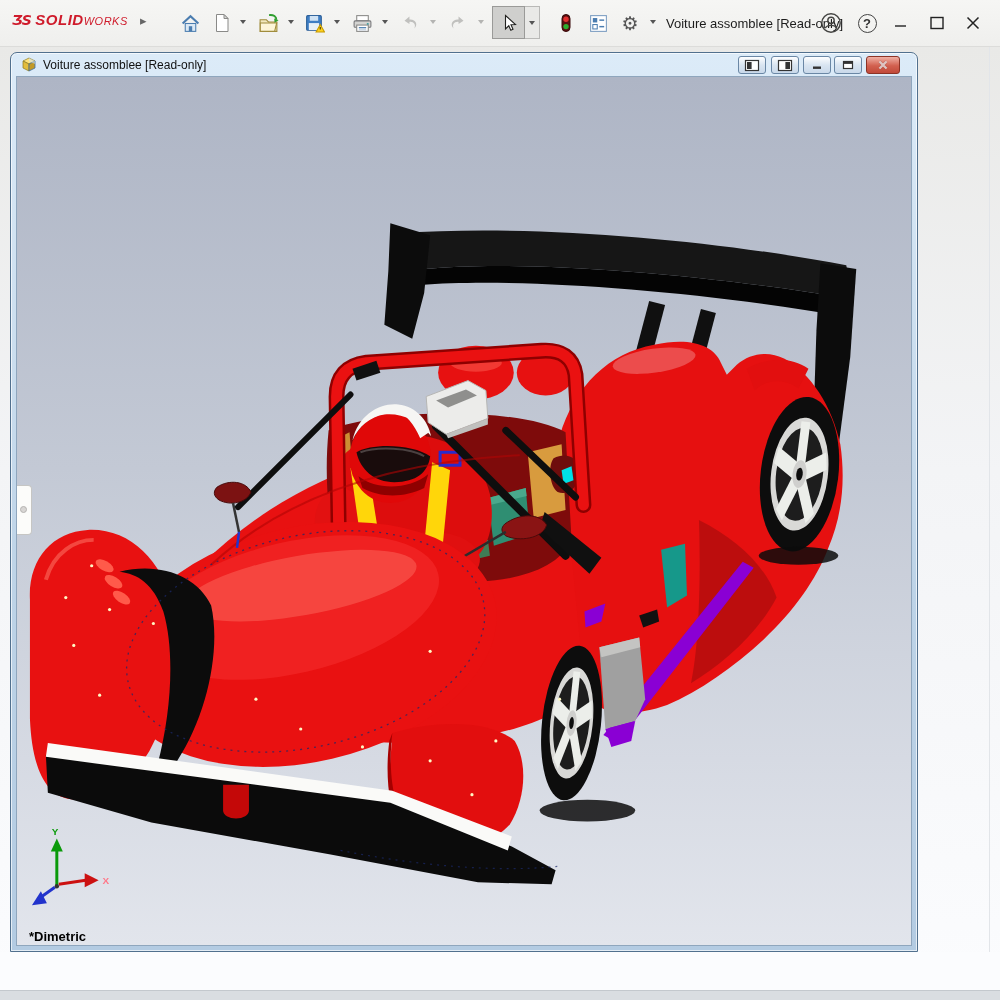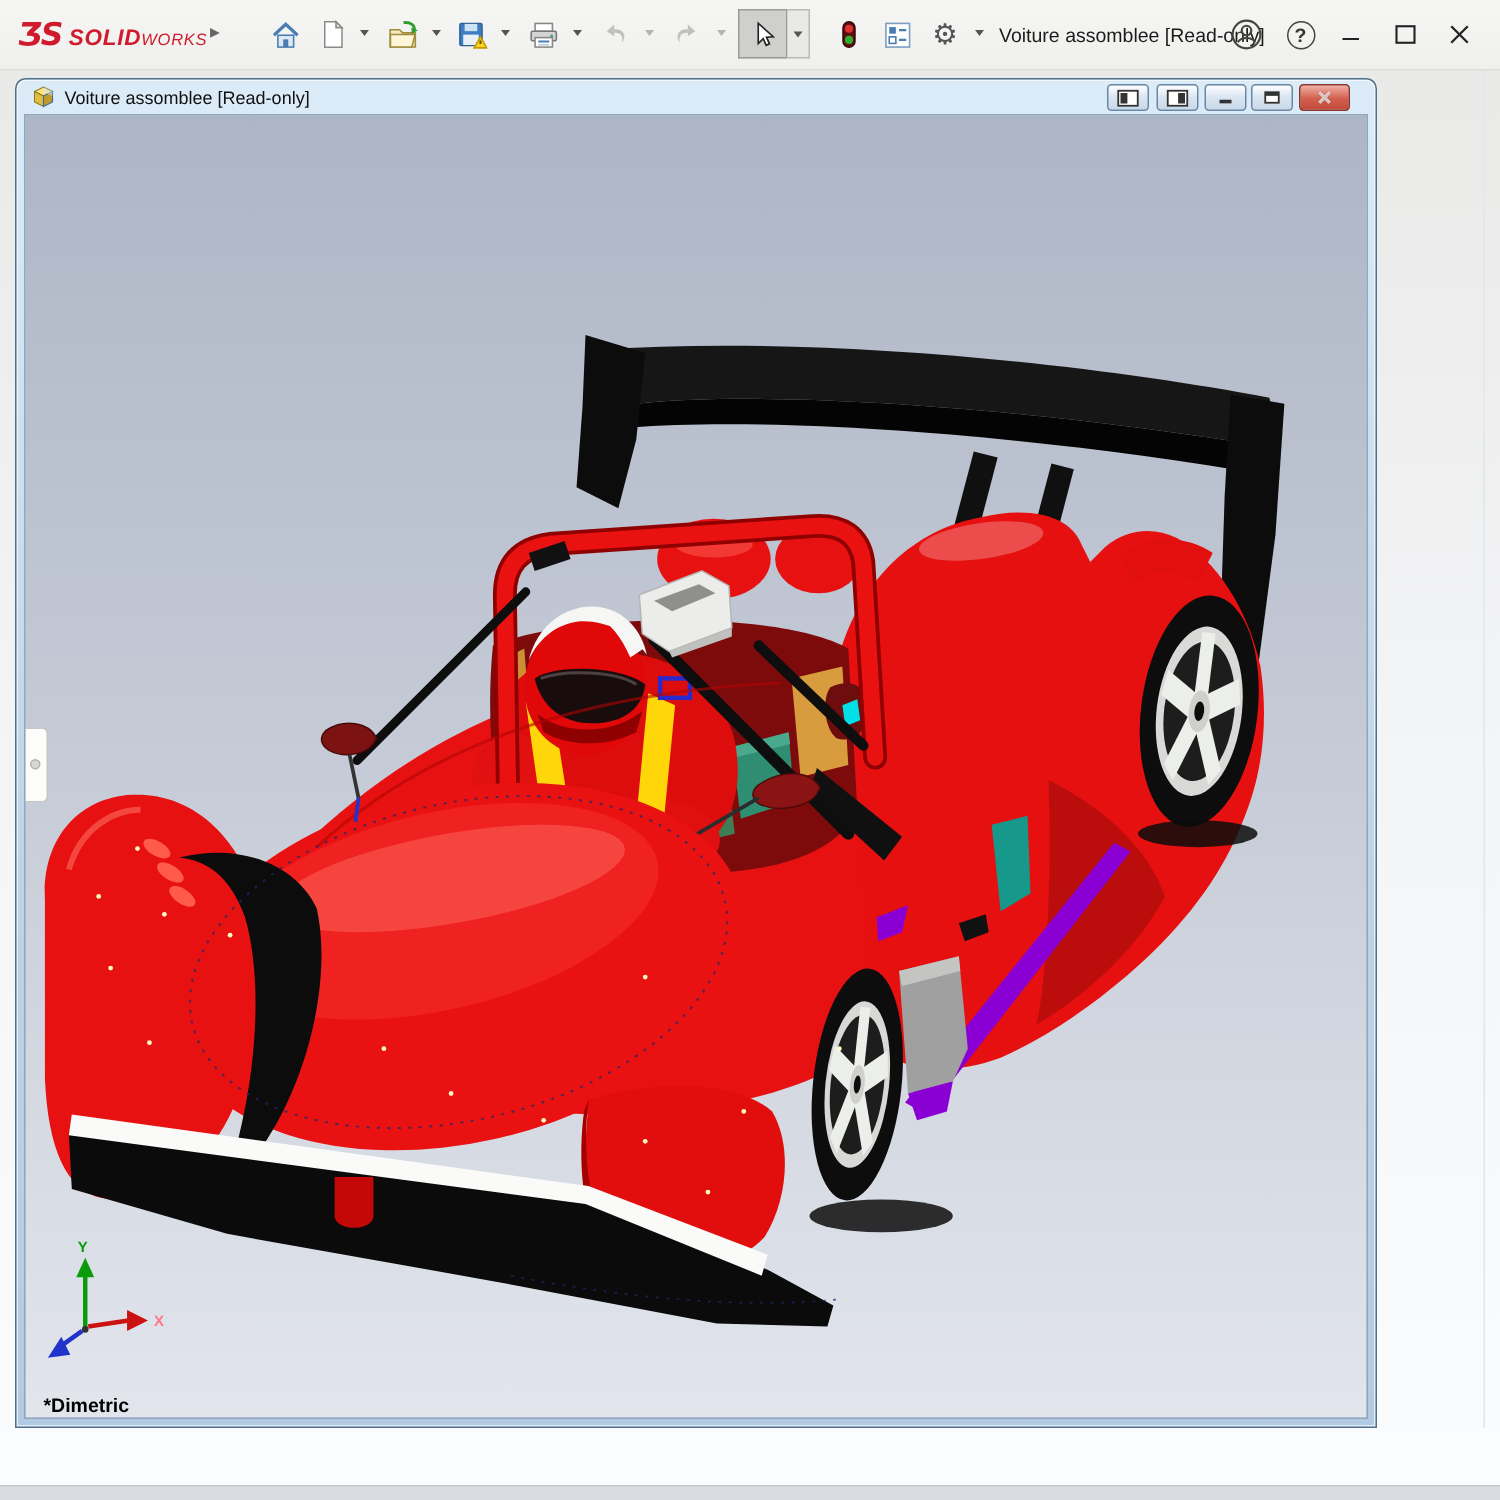--- a/index.html
+++ b/index.html
@@ -11,21 +11,21 @@
     background:linear-gradient(180deg,#e9e9e7 0%,#f3f4f6 45%,#fbfcfe 100%);}
   .right-divider{position:absolute;left:989px;top:46px;height:944px;width:1px;background:#e2e5e9;}
   .bottom-strip{position:absolute;left:0;top:990px;width:1000px;height:10px;
     background:#d9dde1;border-top:1px solid #c3c8cd;}
   .status-area{position:absolute;left:0;top:952px;width:1000px;height:38px;background:#fbfcfe;}
 
   
   .titlebar{position:absolute;left:0;top:0;width:1000px;height:46px;
     background:linear-gradient(#f6f6f4,#efefed);border-bottom:1px solid #dcdcda;}
   .logo{position:absolute;left:12px;top:11px;color:#cf1b2b;white-space:nowrap;}
-  .logo .mark{font-family:"DejaVu Sans",sans-serif;font-style:italic;font-weight:bold;font-size:21px;letter-spacing:-1px;}
+  .logo .mark{font-family:"DejaVu Sans",sans-serif;font-style:italic;font-weight:bold;font-size:14px;letter-spacing:-1px;}
   .logo .bold{font-style:italic;font-weight:bold;font-size:15px;letter-spacing:.5px;}
   .logo .light{font-style:italic;font-weight:normal;font-size:11px;letter-spacing:.5px;}
   .flyout{position:absolute;left:140px;top:13px;color:#666;font-size:13px;}
   .tbtn{position:absolute;top:9px;width:28px;height:28px;display:flex;align-items:center;justify-content:center;}
   .caret{position:absolute;top:20px;width:0;height:0;border-left:3.5px solid transparent;
     border-right:3.5px solid transparent;border-top:4px solid #555;}
   .caret.dis{border-top-color:#b4b4b2;}
   .selwrap{position:absolute;left:492px;top:6px;width:48px;height:33px;display:flex;}
   .selbox{width:33px;height:33px;background:#cfcfcd;border:1px solid #9a9a98;
     display:flex;align-items:center;justify-content:center;box-sizing:border-box;}

